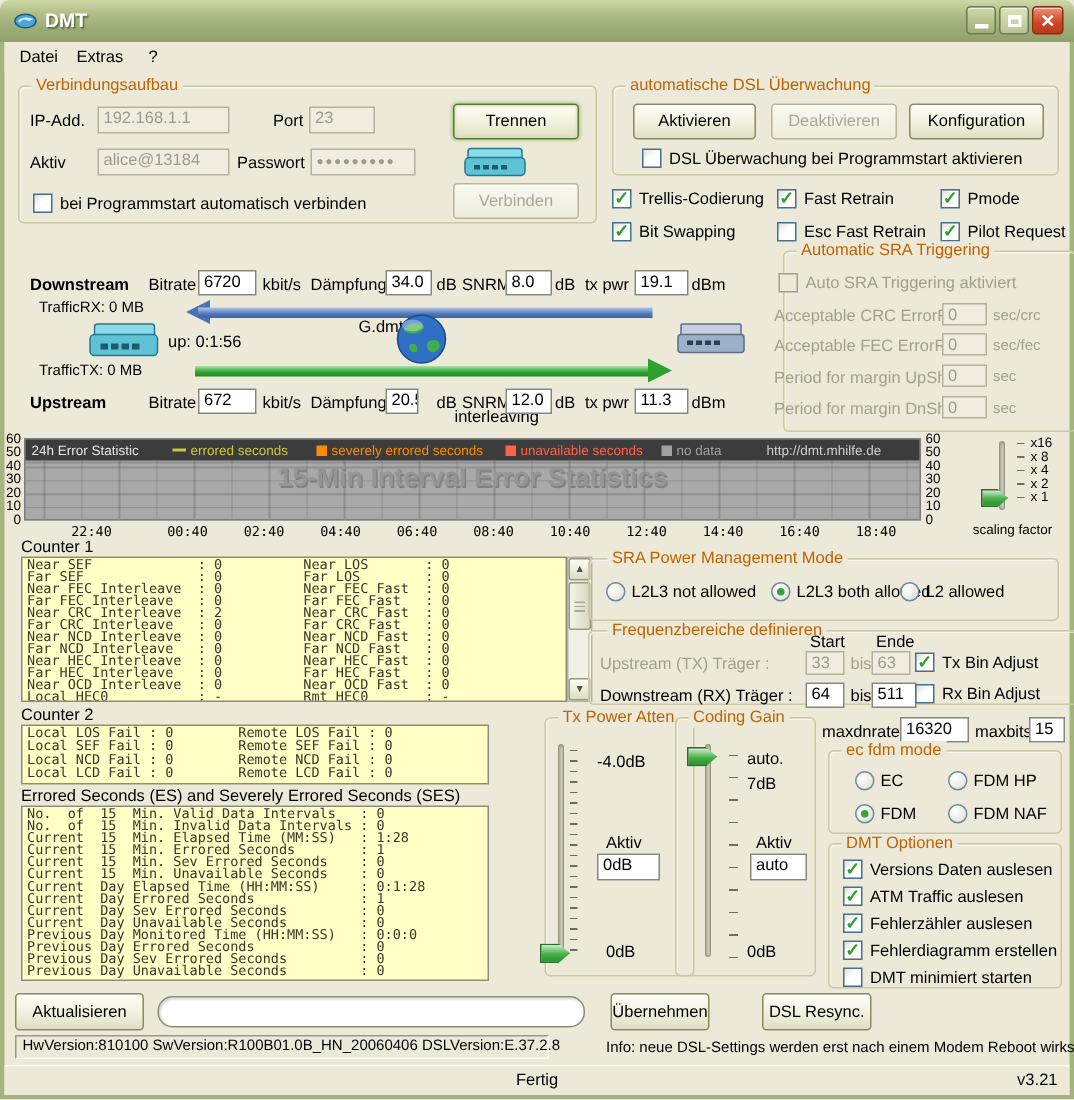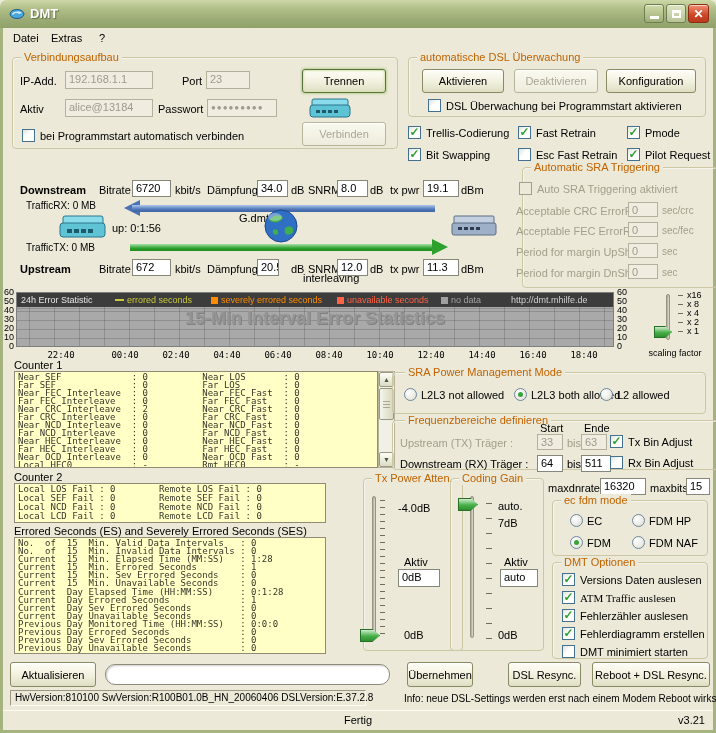--- a/index.html
+++ b/index.html
@@ -478,42 +478,41 @@
       <span class="rlb">FDM NAF</span>
   </div>
 
   <div class="gb" style="left:552px;top:562px;width:156px;height:97px;">
     <span class="cap">DMT Optionen</span>
   </div>
   <div class="cb on" style="left:562px;top:573px;">
     <span class="cbx"></span>
       <span class="cbl">Versions Daten auslesen</span>
   </div>
-  <div class="cb on" style="left:562px;top:591px;font-family:Liberation Serif, serif;">
+  <div class="cb on" style="left:562px;top:591px;">
     <span class="cbx"></span>
       <span class="cbl">ATM Traffic auslesen</span>
   </div>
   <div class="cb on" style="left:562px;top:609px;">
     <span class="cbx"></span>
       <span class="cbl">Fehlerzähler auslesen</span>
   </div>
   <div class="cb on" style="left:562px;top:627px;">
     <span class="cbx"></span>
       <span class="cbl">Fehlerdiagramm erstellen</span>
   </div>
   <div class="cb" style="left:562px;top:645px;">
     <span class="cbx"></span>
       <span class="cbl">DMT minimiert starten</span>
   </div>
 
   <div class="btn" style="left:10px;top:662px;width:86px;height:25px;">Aktualisieren</div>
   <div class="progress" style="left:105px;top:664px;width:285px;height:21px;"></div>
   <div class="btn" style="left:407px;top:662px;width:66px;height:25px;">Übernehmen</div>
   <div class="btn" style="left:508px;top:662px;width:73px;height:25px;">DSL Resync.</div>
-  <div class="btn" style="left:592px;top:662px;width:118px;height:25px;">Reboot + DSL Resync.</div>
   <div class="verpanel" style="left:10px;top:690px;width:356px;height:16px;">HwVersion:810100  SwVersion:R100B01.0B_HN_20060406  DSLVersion:E.37.2.8</div>
   <span class="infotext" style="left:404px;top:693px;">Info: neue DSL-Settings werden erst nach einem Modem Reboot wirksam</span>
 
   <div class="statusbar">
     <span class="status-c">Fertig</span>
     <span class="status-r">v3.21</span>
   </div>
 
 </div>
 

